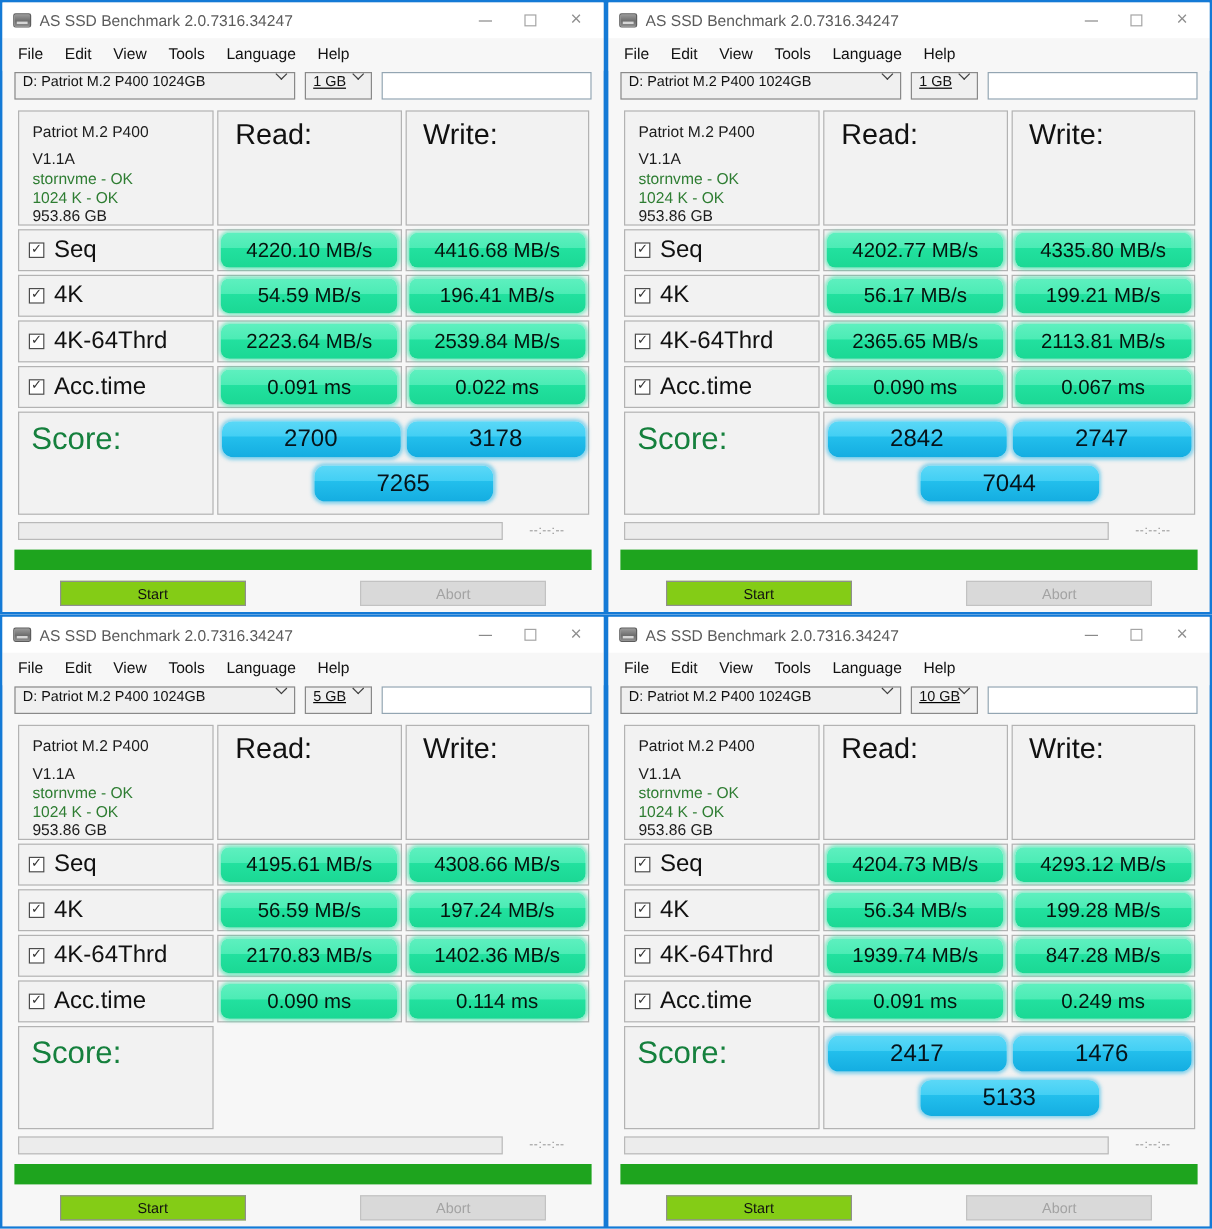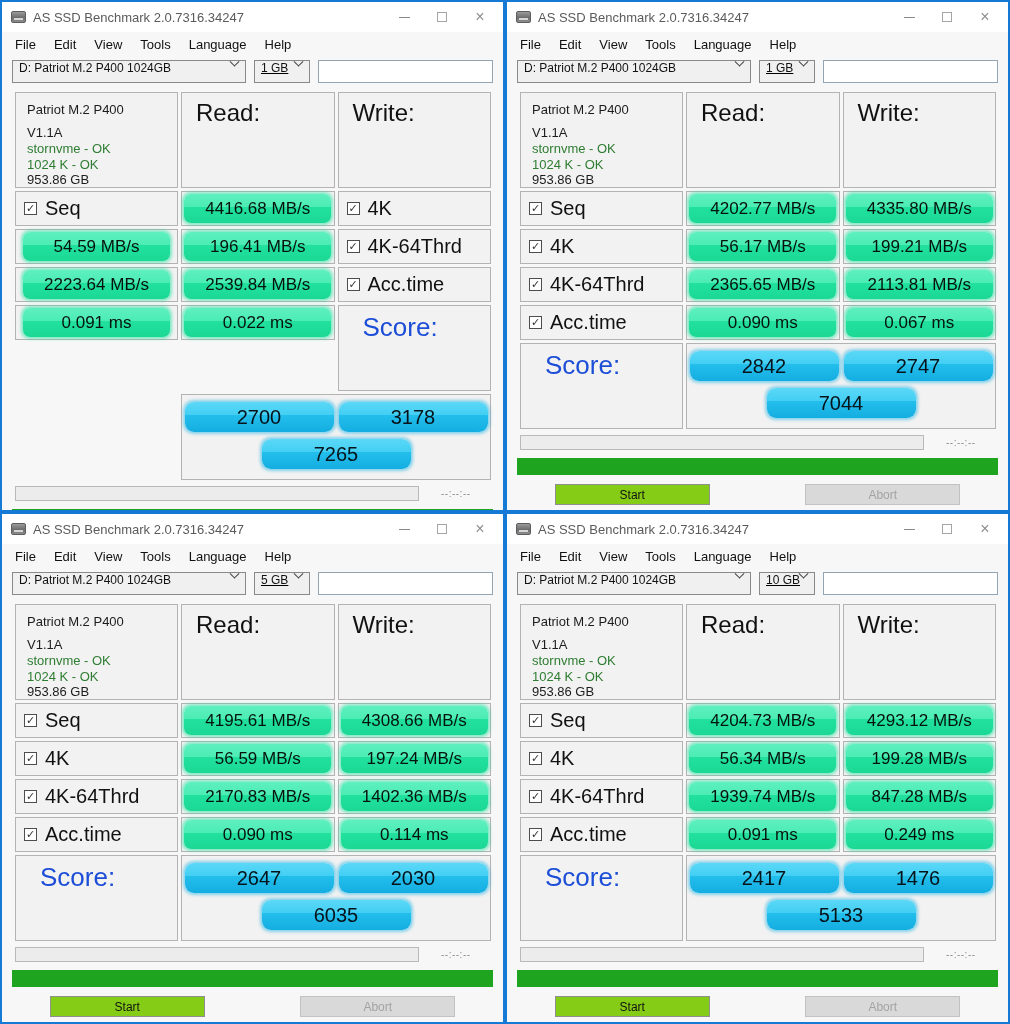--- a/index.html
+++ b/index.html
@@ -58,21 +58,21 @@
   .pill-cell { height:35px; display:flex; align-items:center; justify-content:center; }
   .pill {
     width:147px; height:29px; border-radius:7px;
     display:flex; align-items:center; justify-content:center;
     font-size:17px; color:#06130d;
   }
   .pill-green {
     background:linear-gradient(180deg, var(--green-pill-top,#5ef0bf) 0%, #4cecb5 44%, #22e19f 45%, var(--green-pill-bottom,#1bd894) 100%);
     box-shadow:0 0 3px 1.5px rgba(35,225,160,0.55);
   }
-  .score-label-cell { height:86px; padding:6px 0 0 24px; font-size:26px; color:#1d4ed8; }
+  .score-label-cell { height:86px; padding:6px 0 0 10px; font-size:26px; color:#15803d; }
   .score-panel { grid-column:2 / span 2; height:86px; border:1px solid #b3b3b3; background:#f2f2f2; display:flex; flex-direction:column; align-items:center; padding-top:7px; }
   .score-row { width:100%; display:flex; justify-content:space-around; }
   .pill-blue {
     width:149px; height:30px; border-radius:9px;
     display:flex; align-items:center; justify-content:center;
     font-size:20px; color:#06131a;
     background:linear-gradient(180deg, var(--blue-pill-top,#5bd8f7) 0%, #43cff4 42%, #23bfec 43%, var(--blue-pill-bottom,#14ade1) 100%);
     box-shadow:0 0 3px 1.5px rgba(30,180,230,0.5);
   }
   .pill-total { margin-top:7px; }
@@ -144,20 +144,23 @@
       <div class="cell hdr-cell">Read:</div>
       <div class="cell hdr-cell">Write:</div>
 
       <div class="cell row-cell">
         <span class="checkbox">
             <span class="check-icon">✓</span>
           </span>
         <span class="row-label">Seq</span>
       </div>
       <div class="cell pill-cell">
+          <div class="pill pill-green">4220.10 MB/s</div>
+        </div>
+      <div class="cell pill-cell">
           <div class="pill pill-green">4416.68 MB/s</div>
         </div>
 
       <div class="cell row-cell">
         <span class="checkbox">
             <span class="check-icon">✓</span>
           </span>
         <span class="row-label">4K</span>
       </div>
       <div class="cell pill-cell">
@@ -447,27 +450,20 @@
         <span class="row-label">Acc.time</span>
       </div>
       <div class="cell pill-cell">
           <div class="pill pill-green">0.090 ms</div>
         </div>
       <div class="cell pill-cell">
           <div class="pill pill-green">0.114 ms</div>
         </div>
 
       <div class="cell score-label-cell">Score:</div>
-      <div class="score-panel">
-        <div class="score-row">
-          <div class="pill-blue">2647</div>
-          <div class="pill-blue">2030</div>
-        </div>
-        <div class="pill-blue pill-total">6035</div>
-      </div>
     </div>
 
     <div class="progress-row">
       <div class="progress-bar"></div>
       <div class="timer">--:--:--</div>
     </div>
 
     <div class="status-bar"></div>
 
     <div class="btn-row">

